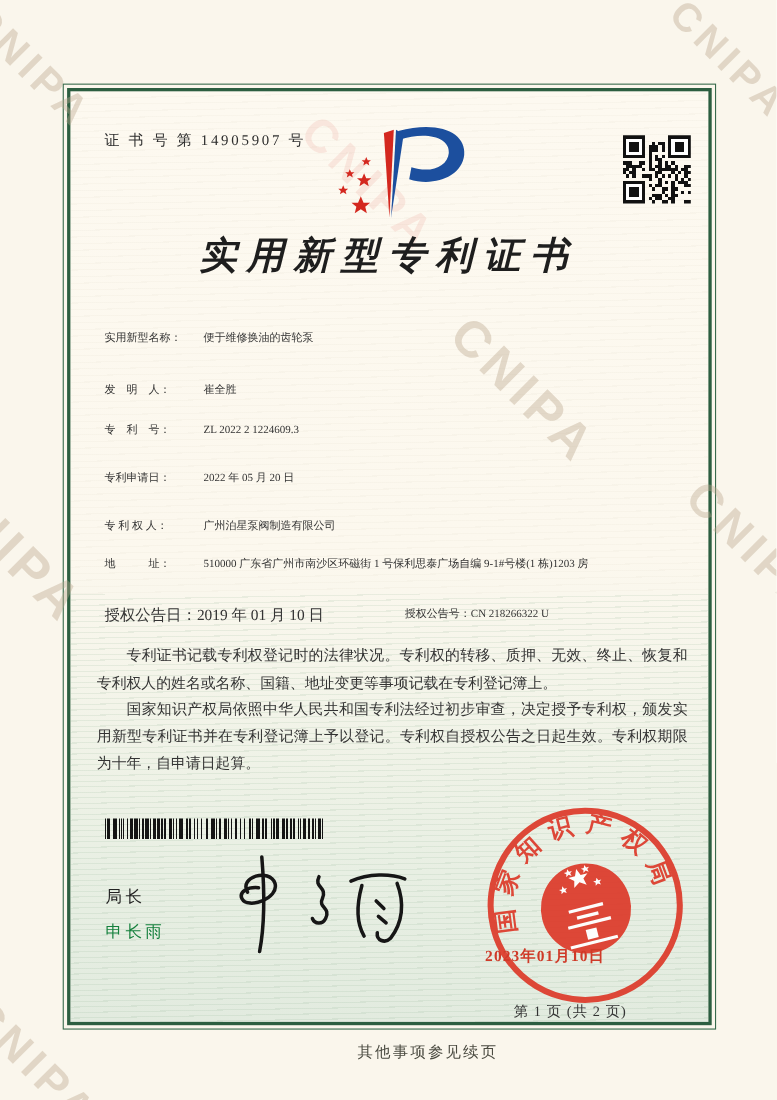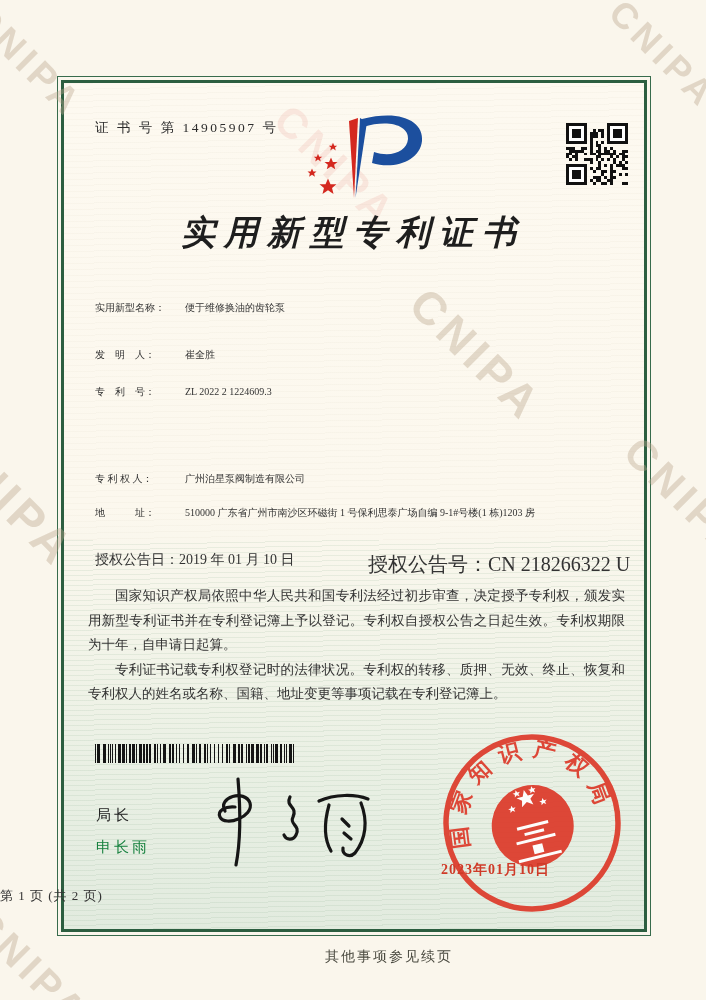--- a/index.html
+++ b/index.html
@@ -40,33 +40,33 @@
   .cert-no{left:95px;top:119px;font-size:13.5px;letter-spacing:2.5px;color:#2d2d2d;}
   .qr{left:566px;top:123px;width:62px;height:62px;}
   .logo{left:288px;top:108px;}
   .title{left:0;width:706px;top:210px;text-align:center;font-size:34px;font-weight:700;
          letter-spacing:9px;color:#1e1e1e;font-style:italic;}
   .frow{left:95px;width:505px;font-size:10px;color:#333;line-height:20px;display:flex;}
   .frow .lbl{white-space:pre;display:inline-block;min-width:90px;flex:none;}
   .frow .val{flex:1;}
   .r1{top:298px}.r2{top:345px}.r3{top:382px}.r4{top:425px}.r5{top:469px}.r6{top:503px}
   .grant-left{left:95px;top:551px;font-size:14px;color:#333;}
-  .grant-right{left:368px;top:551px;font-size:20px;color:#333;}
+  .grant-right{left:368px;top:551px;font-size:10px;color:#333;}
   .paras{left:88px;top:584px;width:537px;font-size:13.5px;line-height:1.82;color:#333;
          text-align:justify;}
   .paras p{margin:0;text-indent:2em;}
   .barcode{left:95px;top:744px;width:202px;height:19px;}
   .director-title{left:96px;top:806px;font-size:15px;letter-spacing:3px;color:#222;}
   .director-name{left:96px;top:838px;font-size:15px;letter-spacing:3px;color:#15803d;}
   .signature{left:195px;top:773px;z-index:3;}
   .seal{left:437px;top:728px;width:190px;height:190px;transform:rotate(-14deg);
         opacity:.93;z-index:3;}
   .seal-date{left:441px;top:861px;font-size:14px;font-weight:600;color:#cf3a28;
              letter-spacing:1px;z-index:4;}
-  .page-num{left:0;width:570px;top:887px;text-align:left;font-size:13px;color:#333;
+  .page-num{left:0;width:570px;top:911px;text-align:right;font-size:13px;color:#333;
             letter-spacing:1px;}
   .footer-note{left:0;width:706px;top:948px;text-align:center;font-size:14px;color:#4a4a40;
                letter-spacing:2px;margin-left:36px;}
 </style>
 </head>
 <body>
 
 <div class="page">
 
   <span class="wm" style="left:-8px;top:-4px;font-size:38px;">CNIPA</span>
@@ -235,39 +235,43 @@
     <span class="val">便于维修换油的齿轮泵</span>
   </div>
   <div class="abs frow r2">
     <span class="lbl">发　明　人：</span>
     <span class="val">崔全胜</span>
   </div>
   <div class="abs frow r3">
     <span class="lbl">专　利　号：</span>
     <span class="val">ZL 2022 2 1224609.3</span>
   </div>
+  <div class="abs frow r4">
+    <span class="lbl">专利申请日：</span>
+    <span class="val">2022 年 05 月 20 日</span>
+  </div>
   <div class="abs frow r5">
     <span class="lbl">专 利 权 人：</span>
     <span class="val">广州泊星泵阀制造有限公司</span>
   </div>
   <div class="abs frow r6">
     <span class="lbl">地　　　址：</span>
     <span class="val">510000 广东省广州市南沙区环磁街 1 号保利思泰广场自编 9-1#号楼(1 栋)1203 房</span>
   </div>
 
   <div class="abs grant-left">
     <span>授权公告日：</span><span>2019 年 01 月 10 日</span>
   </div>
   <div class="abs grant-right">
     <span>授权公告号：</span><span>CN 218266322 U</span>
   </div>
 
   <div class="abs paras">
+    <p>专利证书记载专利权登记时的法律状况。专利权的转移、质押、无效、终止、恢复和专利权人的姓名或名称、国籍、地址变更等事项记载在专利登记簿上。</p>
     <p>国家知识产权局依照中华人民共和国专利法经过初步审查，决定授予专利权，颁发实用新型专利证书并在专利登记簿上予以登记。专利权自授权公告之日起生效。专利权期限为十年，自申请日起算。</p>
-    <p>专利证书记载专利权登记时的法律状况。专利权的转移、质押、无效、终止、恢复和专利权人的姓名或名称、国籍、地址变更等事项记载在专利登记簿上。</p>
   </div>
 
   <svg class="abs barcode" id="barcode-svg" viewBox="0 0 202 19" shape-rendering="crispEdges">
       <rect x="0" y="0" width="1" height="19" fill="#141414"></rect>
       <rect x="2" y="0" width="3" height="19" fill="#141414"></rect>
       <rect x="8" y="0" width="3" height="19" fill="#141414"></rect>
       <rect x="13" y="0" width="1" height="19" fill="#141414"></rect>
       <rect x="15" y="0" width="1" height="19" fill="#141414"></rect>
       <rect x="17" y="0" width="1" height="19" fill="#141414"></rect>
       <rect x="20" y="0" width="1" height="19" fill="#141414"></rect>

